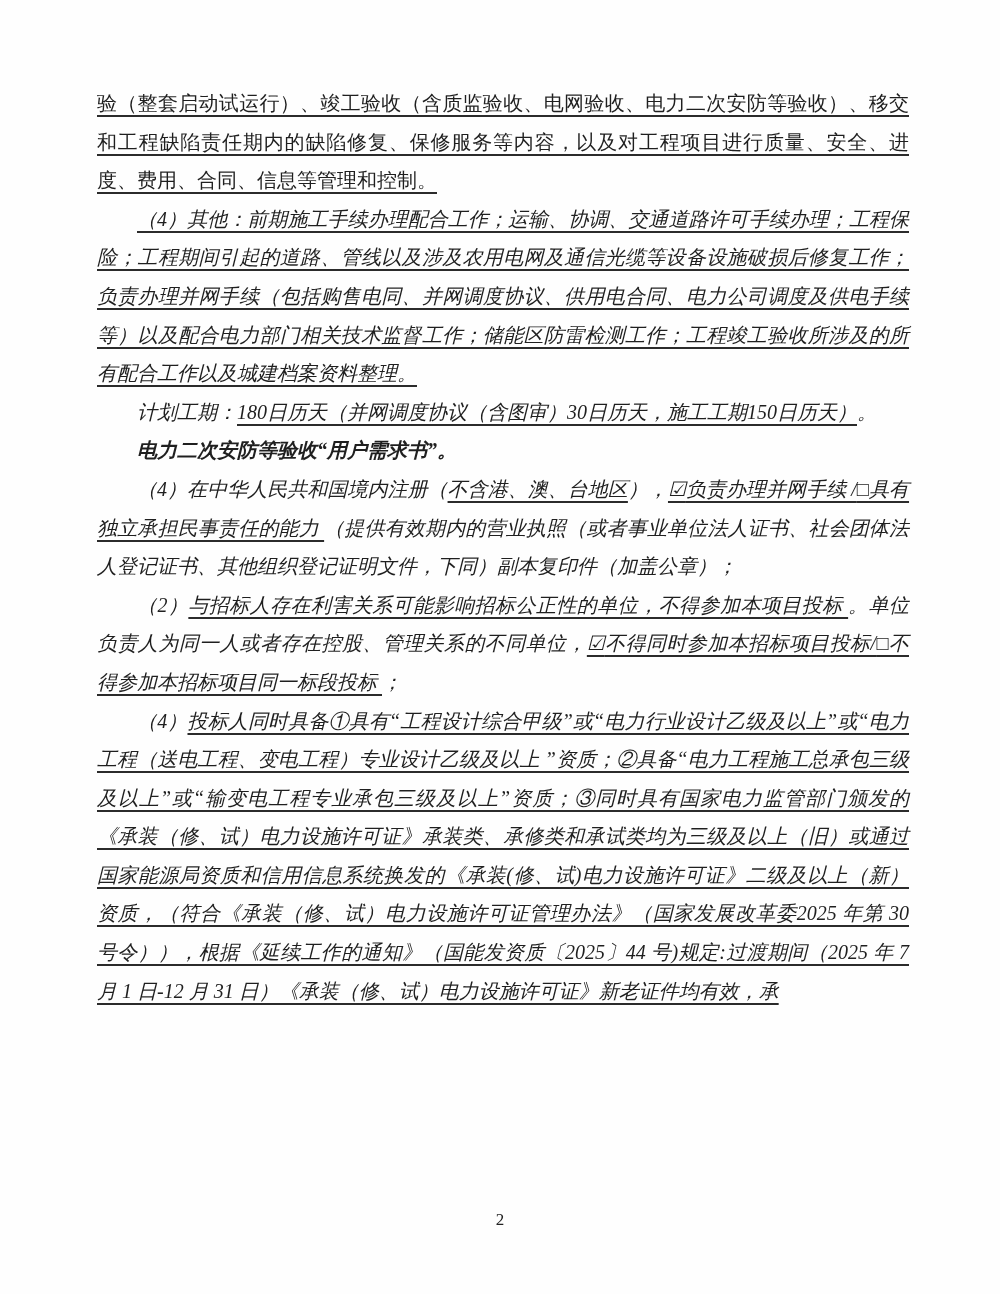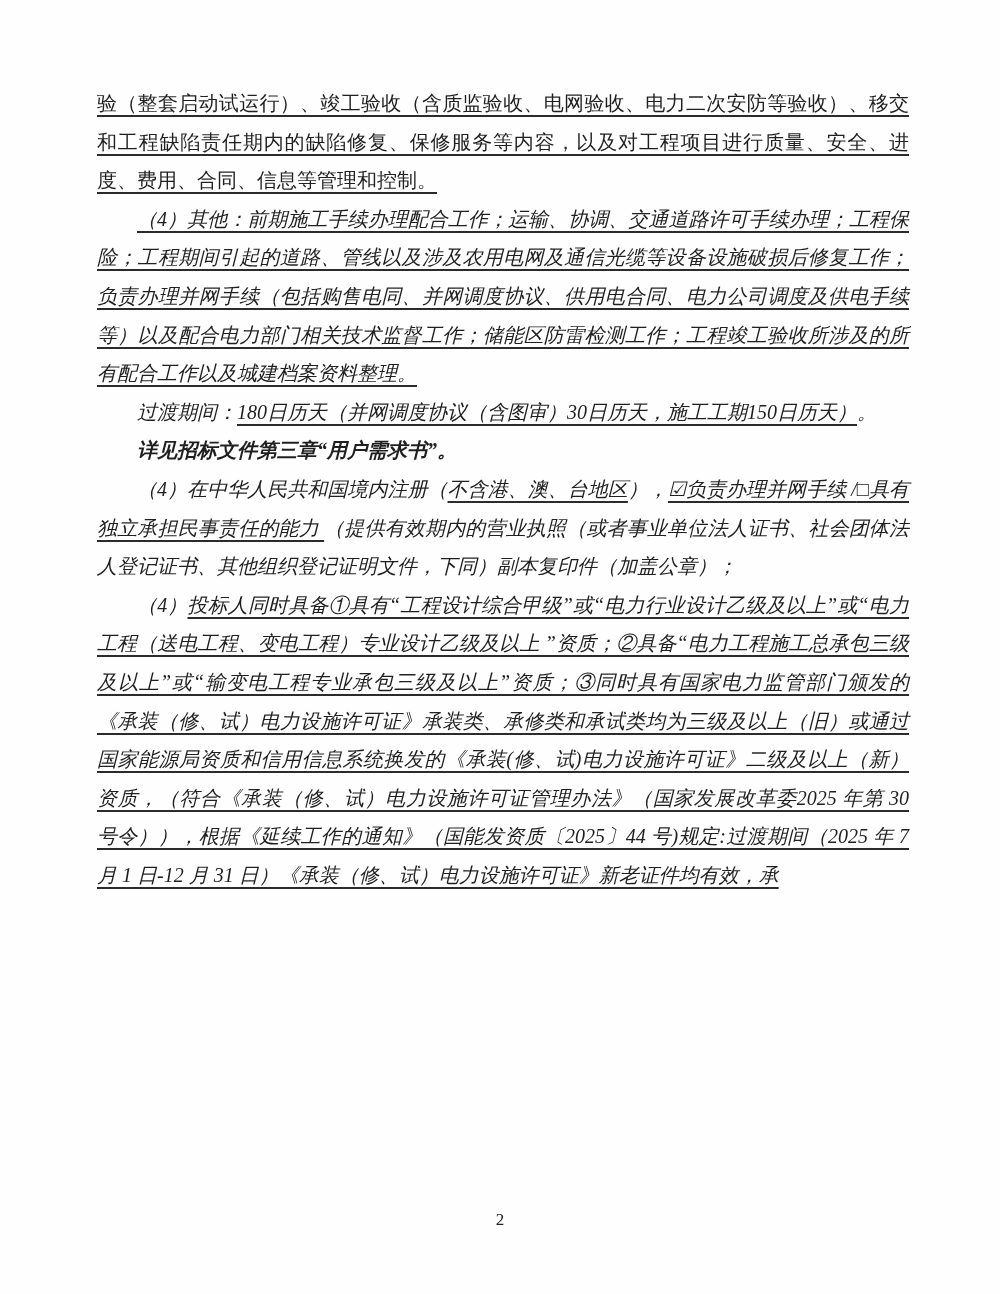--- a/index.html
+++ b/index.html
@@ -48,19 +48,20 @@
     color: #222222;
   }
 </style>
 </head>
 <body>
 
 <div class="page">
   <div class="body-text">
       <p><span class="u">验（整套启动试运行）、竣工验收（含质监验收、电网验收、电力二次安防等验收）、移交和工程缺陷责任期内的缺陷修复、保修服务等内容，以及对工程项目进行质量、安全、进度、费用、合同、信息等管理和控制。</span></p>
       <p class="indent"><span class="u">（4）其他：前期施工手续办理配合工作；运输、协调、交通道路许可手续办理；工程保险；工程期间引起的道路、管线以及涉及农用电网及通信光缆等设备设施破损后修复工作；负责办理并网手续（包括购售电同、并网调度协议、供用电合同、电力公司调度及供电手续等）以及配合电力部门相关技术监督工作；储能区防雷检测工作；工程竣工验收所涉及的所有配合工作以及城建档案资料整理。</span></p>
-      <p class="indent"><span>过渡期间：</span><span class="u">180日历天（并网调度协议（含图审）30日历天，施工工期150日历天）</span><span>。</span></p>
-      <p class="indent bold"><span>详见招标文件第三章“用户需求书”。</span></p>
+      <p class="indent"><span>计划工期：</span><span class="u">180日历天（并网调度协议（含图审）30日历天，施工工期150日历天）</span><span>。</span></p>
+      <p class="indent bold"><span>电力二次安防等验收“用户需求书”。</span></p>
       <p class="indent"><span>（4）在中华人民共和国境内注册（</span><span class="u">不含港、澳、台地区</span><span>），</span><span class="u">☑</span><span class="u">负责办理并网手续 /</span><span class="u">□</span><span class="u">具有独立承担民事责任的能力 </span><span>（提供有效期内的营业执照（或者事业单位法人证书、社会团体法人登记证书、其他组织登记证明文件，下同）副本复印件（加盖公章）；</span></p>
+      <p class="indent"><span>（2）</span><span class="u">与招标人存在利害关系可能影响招标公正性的单位，不得参加本项目投标 </span><span>。单位负责人为同一人或者存在控股、管理关系的不同单位，</span><span class="u">☑</span><span class="u">不得同时参加本招标项目投标/</span><span class="u">□</span><span class="u">不得参加本招标项目同一标段投标 </span><span>；</span></p>
       <p class="indent"><span>（4）</span><span class="u">投标人同时具备①具有“工程设计综合甲级”或“电力行业设计乙级及以上”或“电力工程（送电工程、变电工程）专业设计乙级及以上 ”资质；②具备“电力工程施工总承包三级及以上”或“输变电工程专业承包三级及以上”资质；③同时具有国家电力监管部门颁发的《承装（修、试）电力设施许可证》承装类、承修类和承试类均为三级及以上（旧）或通过国家能源局资质和信用信息系统换发的《承装(修、试)电力设施许可证》二级及以上（新）资质，（符合《承装（修、试）电力设施许可证管理办法》（国家发展改革委2025 年第 30 号令）），根据《延续工作的通知》（国能发资质〔2025〕44 号)规定:过渡期间（2025 年 7 月 1 日-12 月 31 日）《承装（修、试）电力设施许可证》新老证件均有效，承</span></p>
     </div>
   <div class="page-footer">2</div>
 </div>
 
 </body></html>

